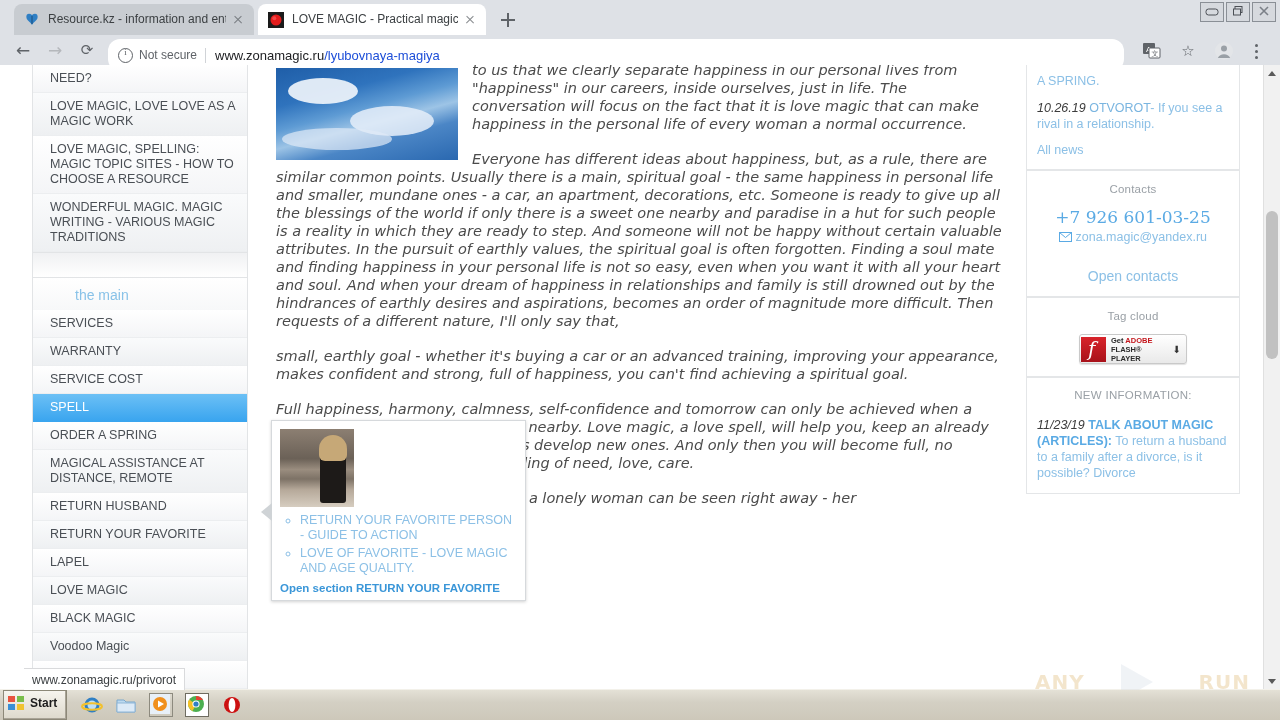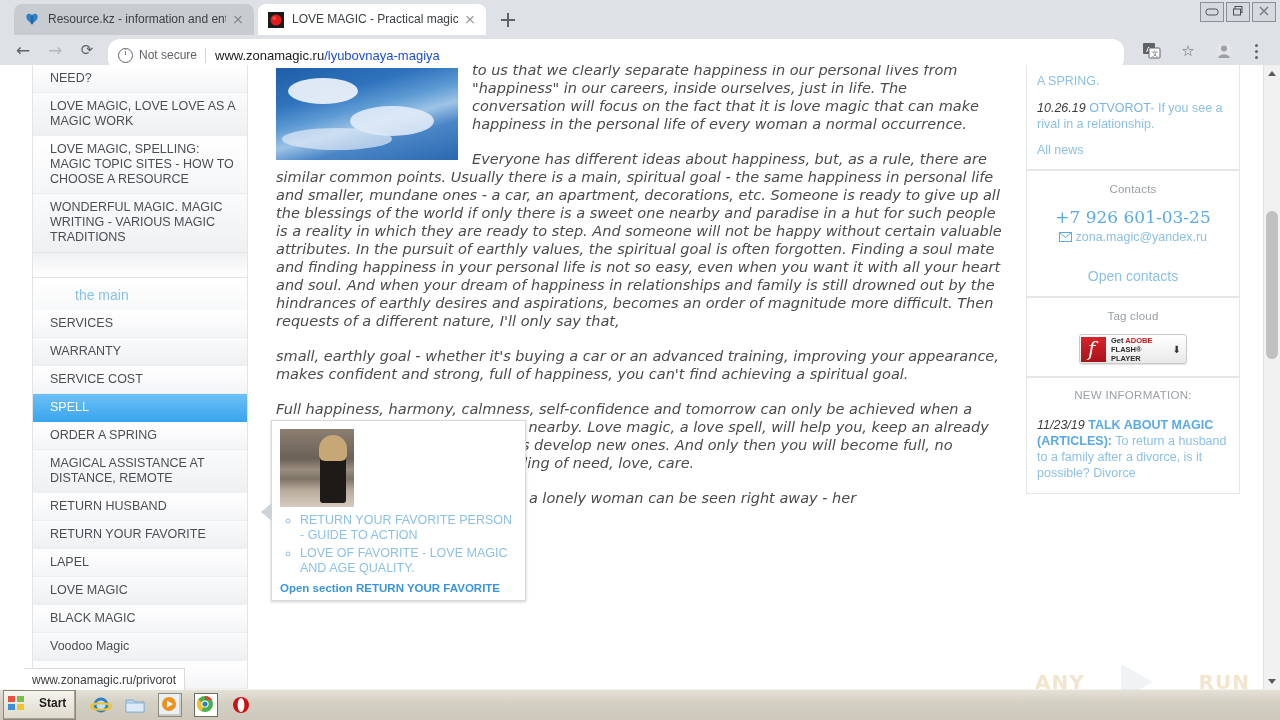--- a/index.html
+++ b/index.html
@@ -179,21 +179,21 @@
   .vs-arrow:after{content:"";position:absolute;left:4px;width:0;height:0;
      border-left:4px solid transparent;border-right:4px solid transparent;}
   .vs-up:after{top:6px;border-bottom:5px solid #5a5a5a;}
   .vs-down:after{bottom:6px;border-top:5px solid #5a5a5a;}
   .vs-thumb{position:absolute;left:2px;top:146px;width:12px;height:148px;background:#c1c1c1;border-radius:6px;}
 
   
   .taskbar{position:absolute;left:0;bottom:0;width:1280px;height:30px;
      background:linear-gradient(#e4e1d6,#d4d0c4 40%,#cdc8ba);border-top:1px solid #f3f1ea;display:flex;align-items:center;}
   .startbtn{margin-left:3px;height:24px;display:flex;align-items:center;padding:0 9px 4px 4px;
-     border:1px solid #8c8878;background:linear-gradient(#f6f4ee,#ddd9cc);box-shadow:inset -1px -1px 0 #a8a396;gap:9px;}
+     border:1px solid #8c8878;background:linear-gradient(#f6f4ee,#ddd9cc);box-shadow:inset -1px -1px 0 #a8a396;}
   .start-logo{width:17px;height:15px;margin-right:5px;position:relative;}
   .start-logo i{position:absolute;width:7px;height:6px;}
   .start-logo i:nth-child(1){left:0;top:0;background:#e8533f;}
   .start-logo i:nth-child(2){left:9px;top:0;background:#79bd4a;}
   .start-logo i:nth-child(3){left:0;top:8px;background:#3a8fd6;}
   .start-logo i:nth-child(4){left:9px;top:8px;background:#f0c330;}
   .start-label{font-size:12px;font-weight:bold;color:#1c1c1c;}
   .qlaunch{display:flex;align-items:center;margin-left:14px;gap:12px;}
   .ql{width:22px;height:22px;position:relative;}
   .ql.boxed{border:1px solid #8d8a7e;}

